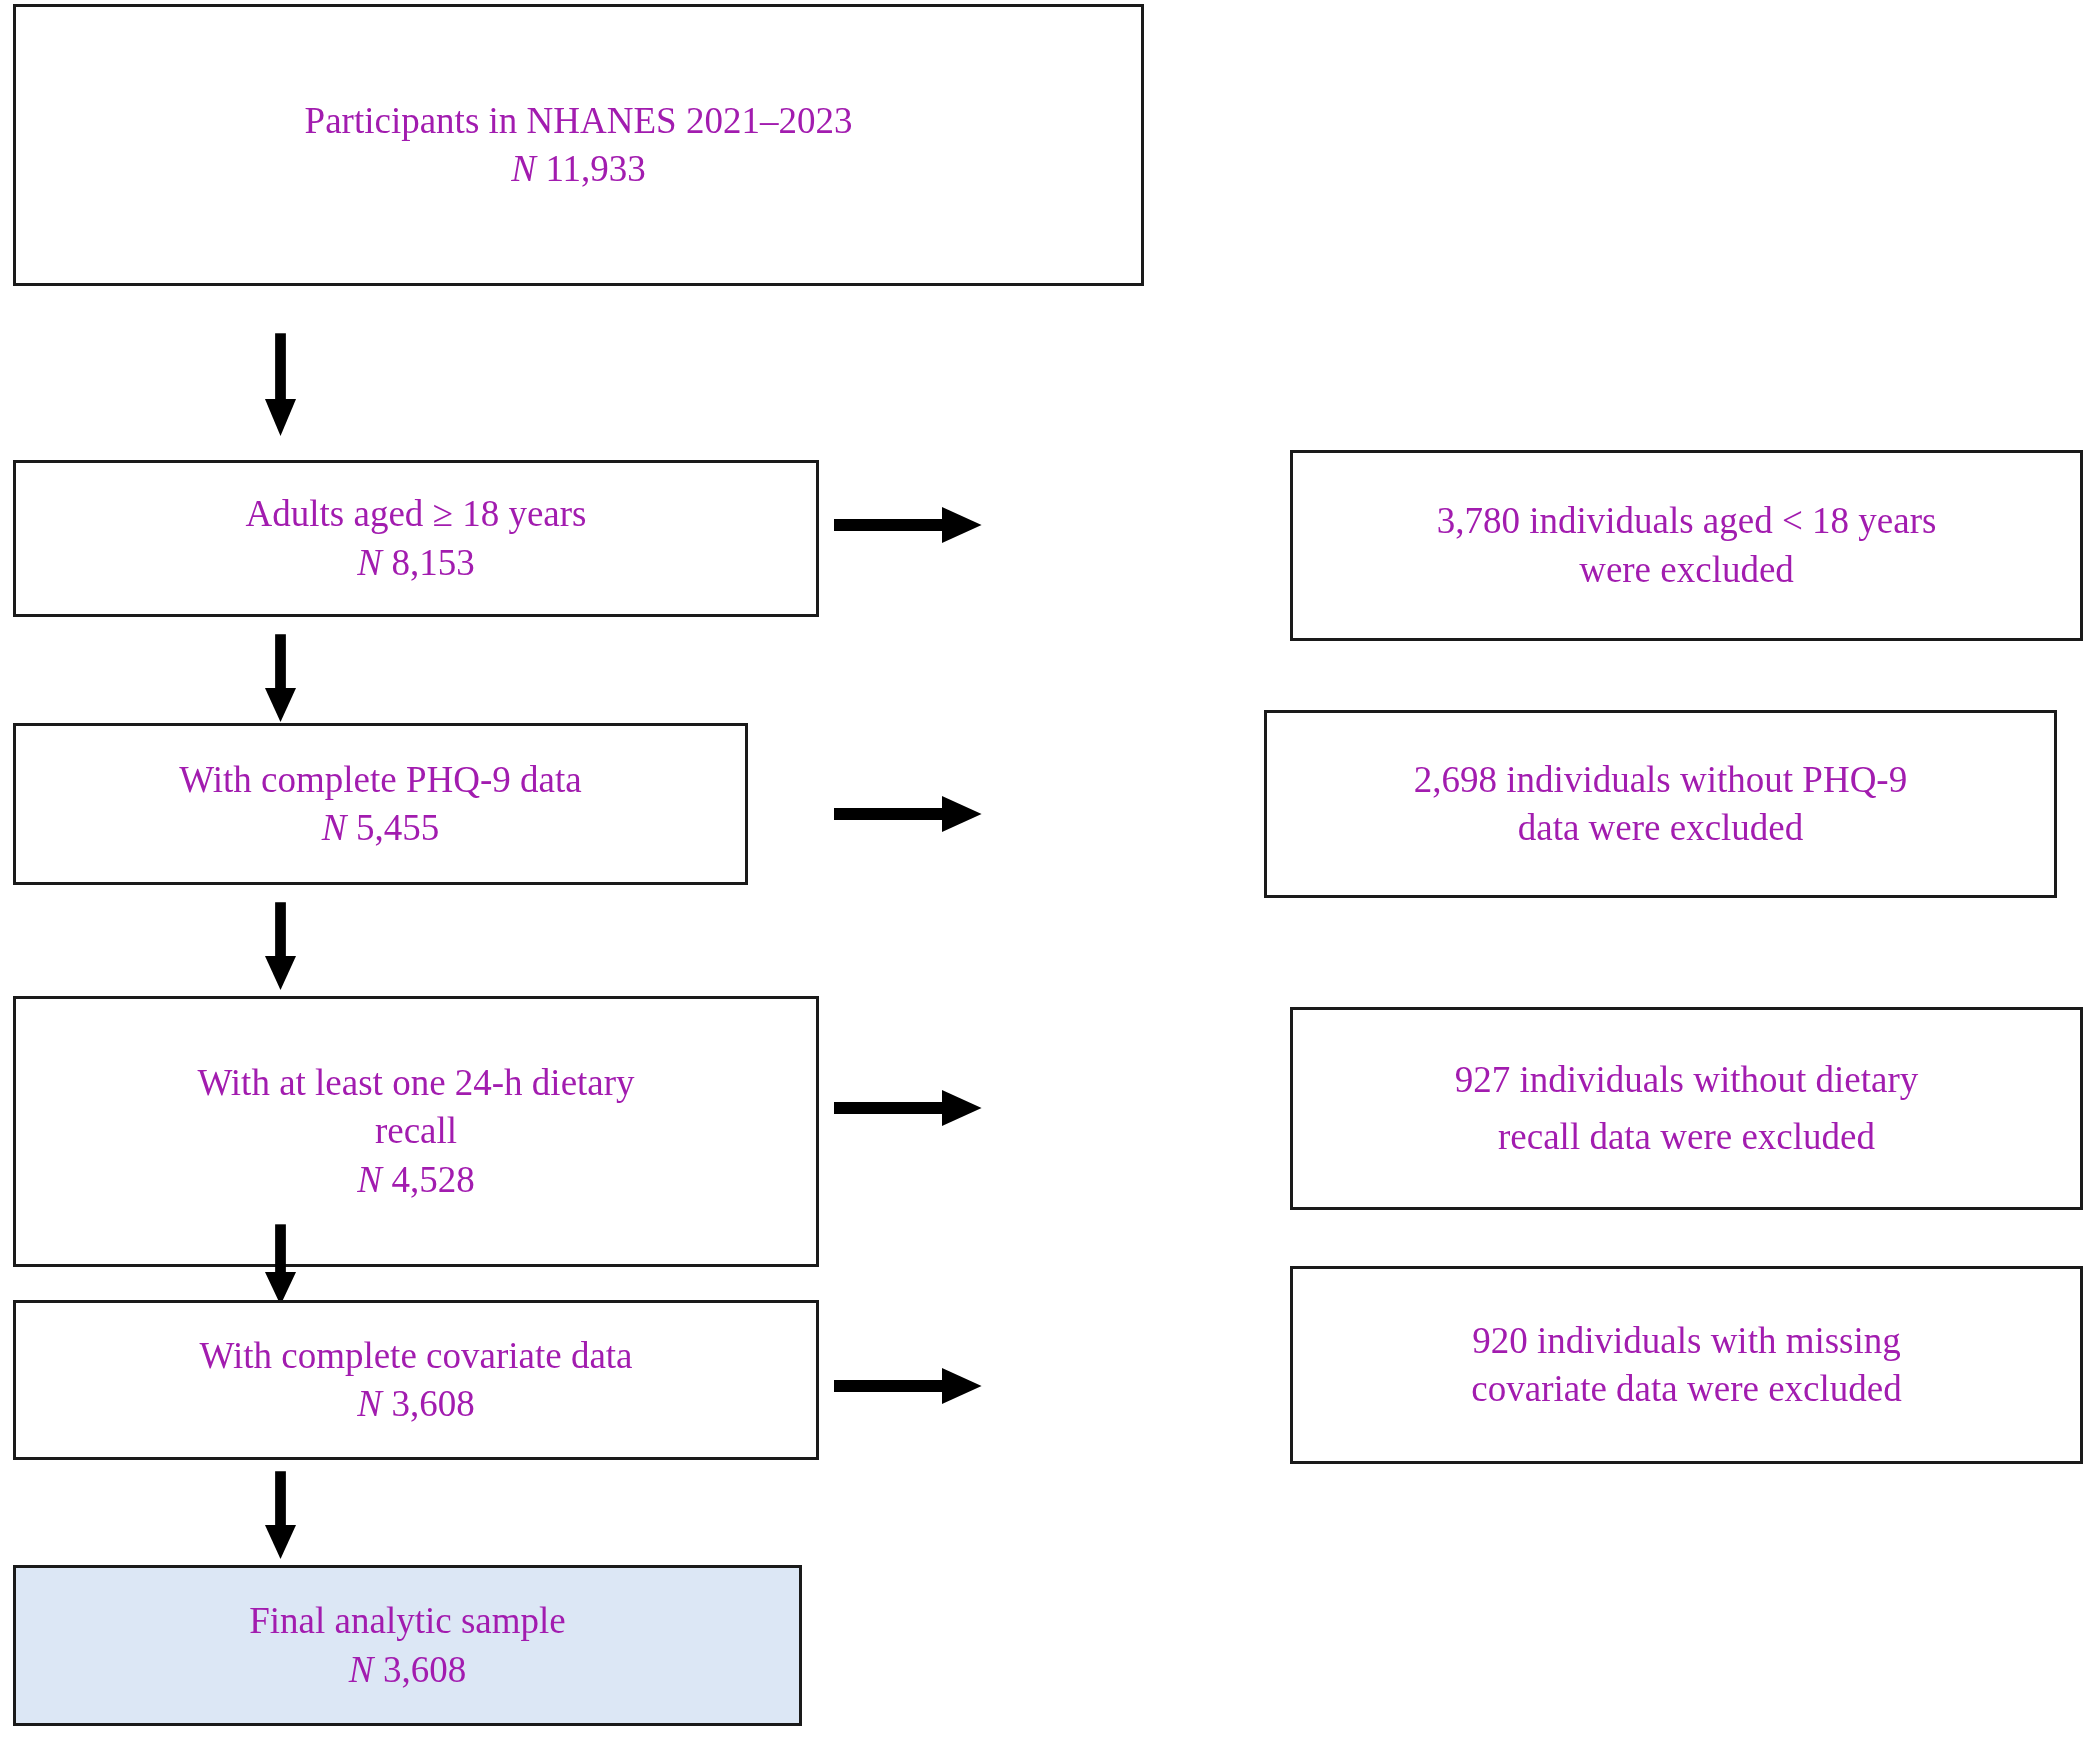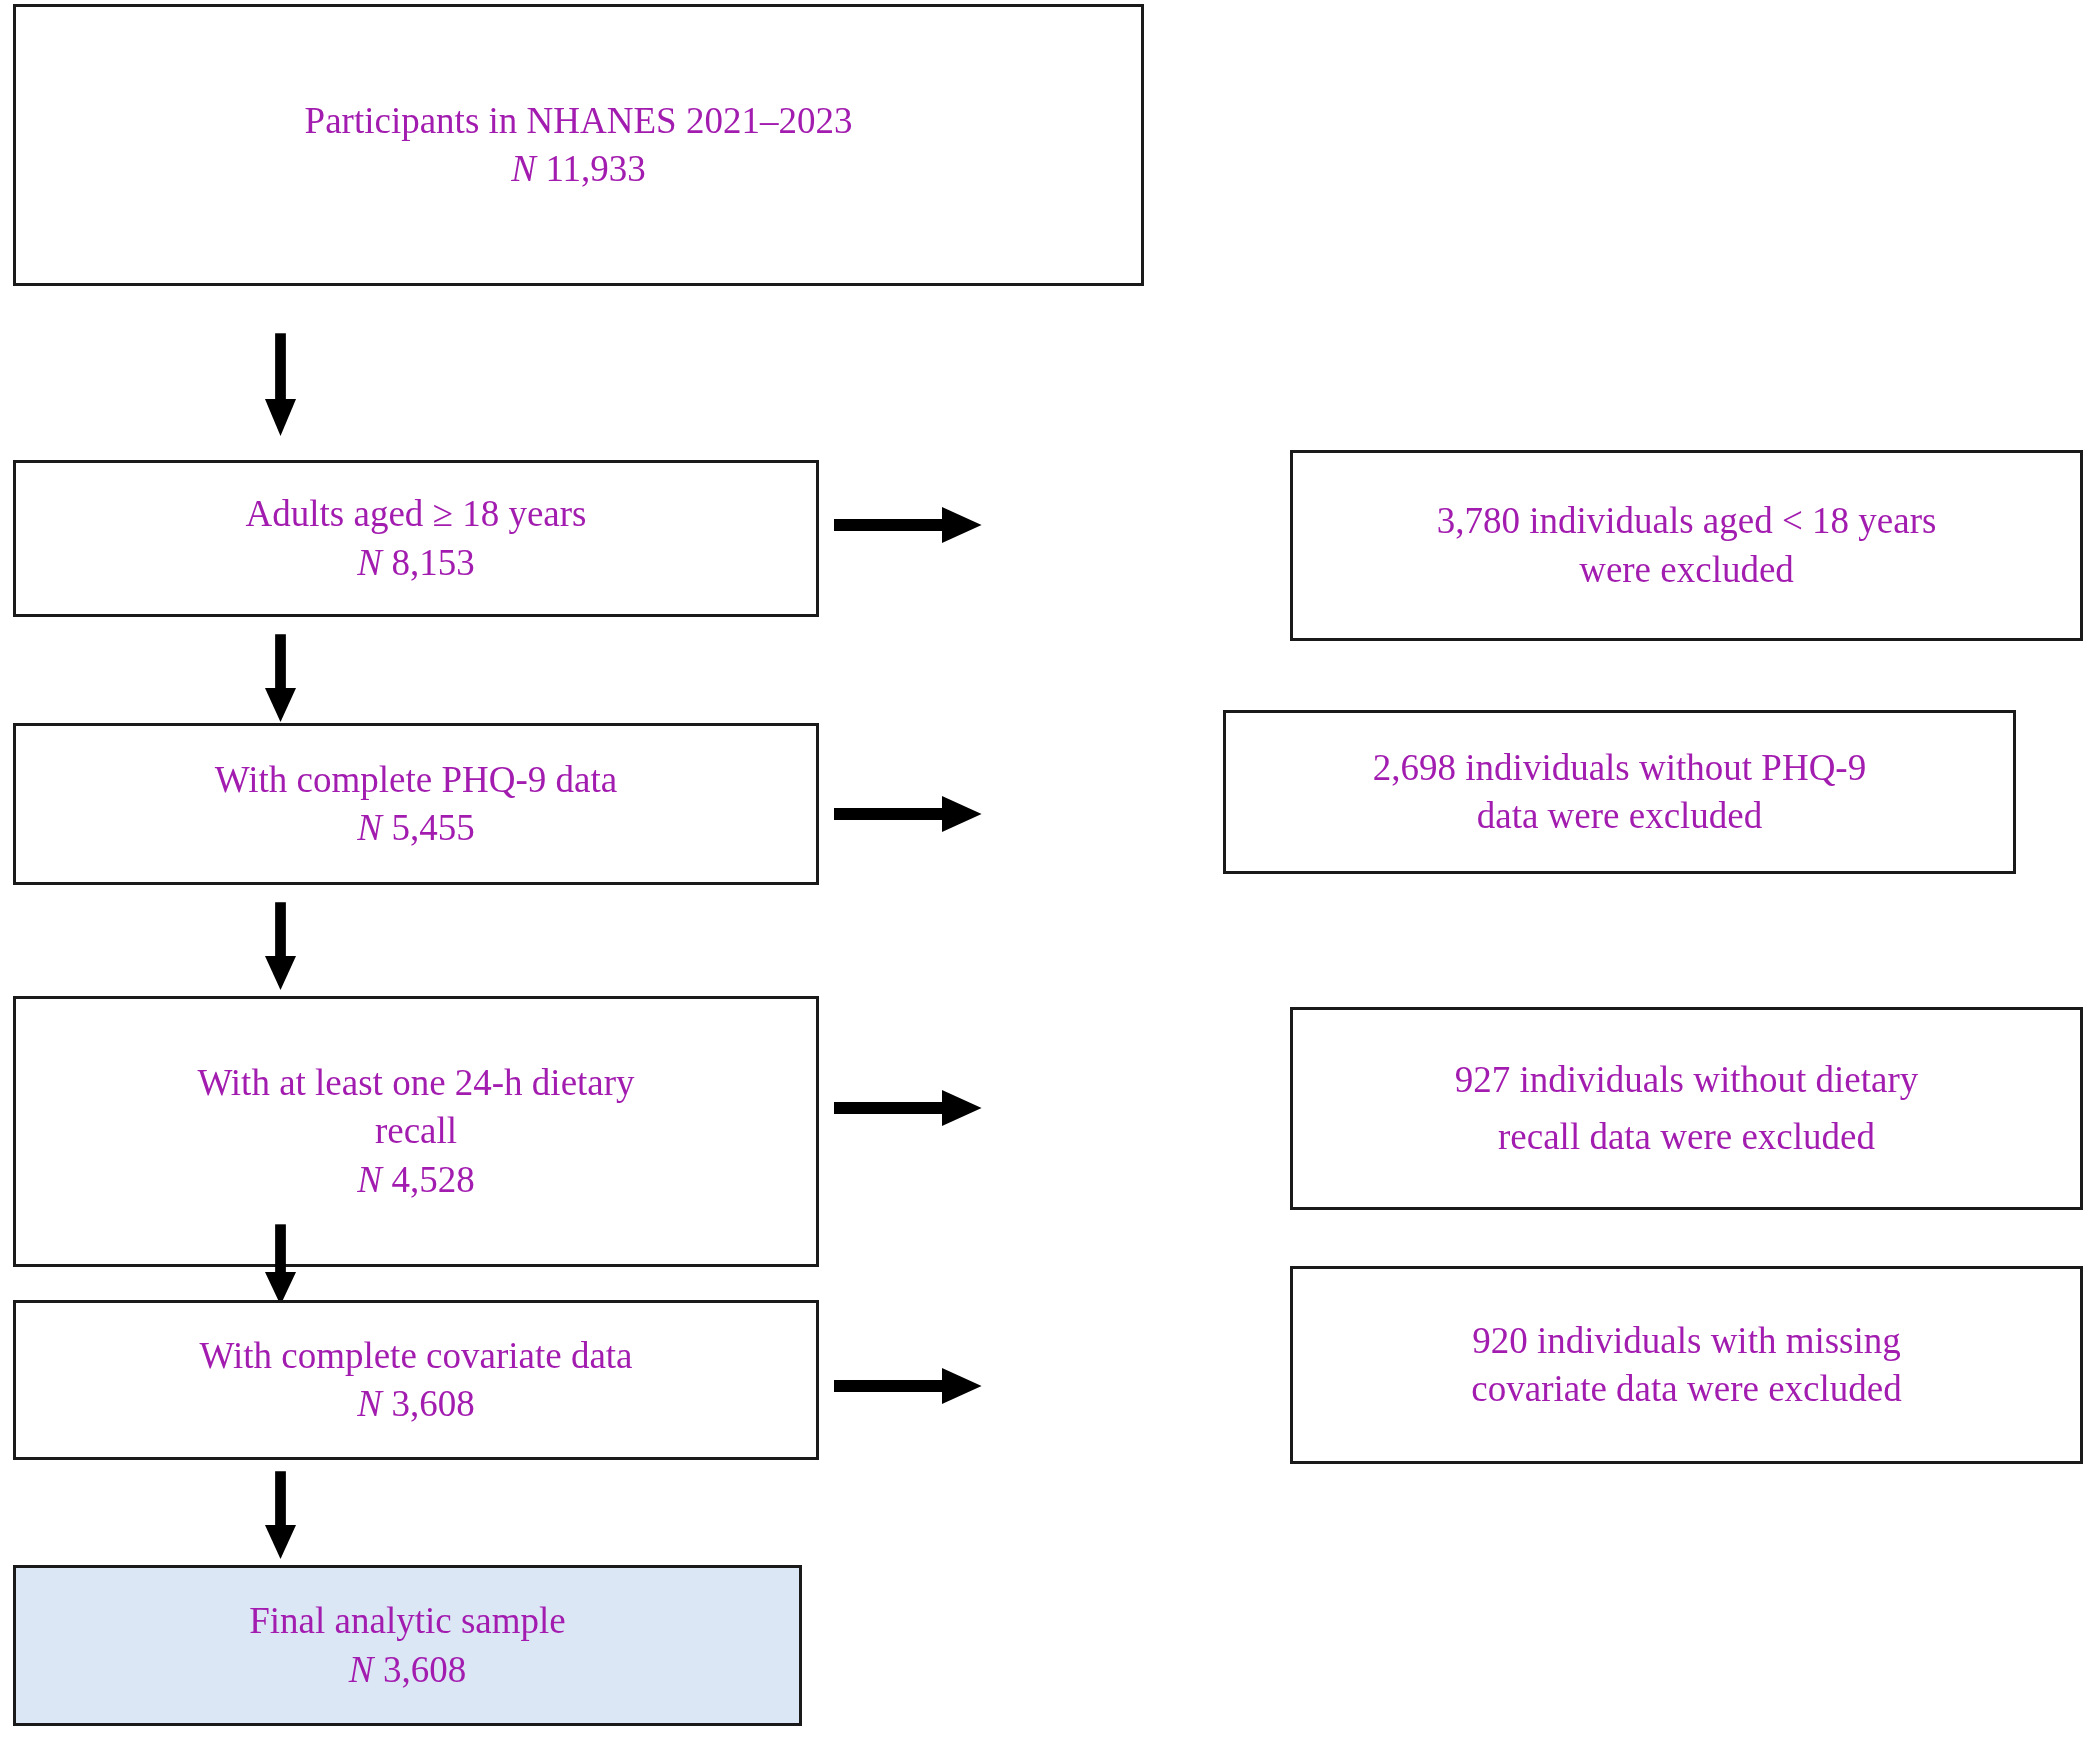--- a/index.html
+++ b/index.html
@@ -85,35 +85,35 @@
     <span class="line">were excluded</span>
   </div>
 
   <div class="arrow-v" style="left:262px; top:634px; width:37px; height:90px;">
     <svg width="37" height="90" viewBox="0 0 62 150">
       <rect x="22" y="0" width="18" height="96" fill="#000000"></rect>
       <polygon points="5,90 57,90 31,147" fill="#000000"></polygon>
     </svg>
   </div>
 
-  <div class="node" style="left:13px; top:723px; width:806px; height:162px;font-family:Liberation Serif, serif;">
+  <div class="node" style="left:13px; top:723px; width:735px; height:162px;font-family:Liberation Serif, serif;">
     <span class="line">With complete PHQ-9 data</span>
     <span class="line count">
       <i class="n-italic">N</i><span style="margin-left:9.6px;">5,455</span>
     </span>
   </div>
 
   <div class="arrow-h" style="left:834px; top:791px; width:150px; height:46px;">
     <svg width="150" height="46" viewBox="0 0 250 76">
       <rect x="0" y="28" width="190" height="20" fill="#000000"></rect>
       <polygon points="180,8 180,68 246,38" fill="#000000"></polygon>
     </svg>
   </div>
 
-  <div class="node" style="left:1223px; top:710px; width:793px; height:164px;">
+  <div class="node" style="left:1264px; top:710px; width:793px; height:188px;">
     <span class="line">2,698 individuals without PHQ-9</span>
     <span class="line">data were excluded</span>
   </div>
 
   <div class="arrow-v" style="left:262px; top:902px; width:37px; height:90px;">
     <svg width="37" height="90" viewBox="0 0 62 150">
       <rect x="22" y="0" width="18" height="96" fill="#000000"></rect>
       <polygon points="5,90 57,90 31,147" fill="#000000"></polygon>
     </svg>
   </div>

